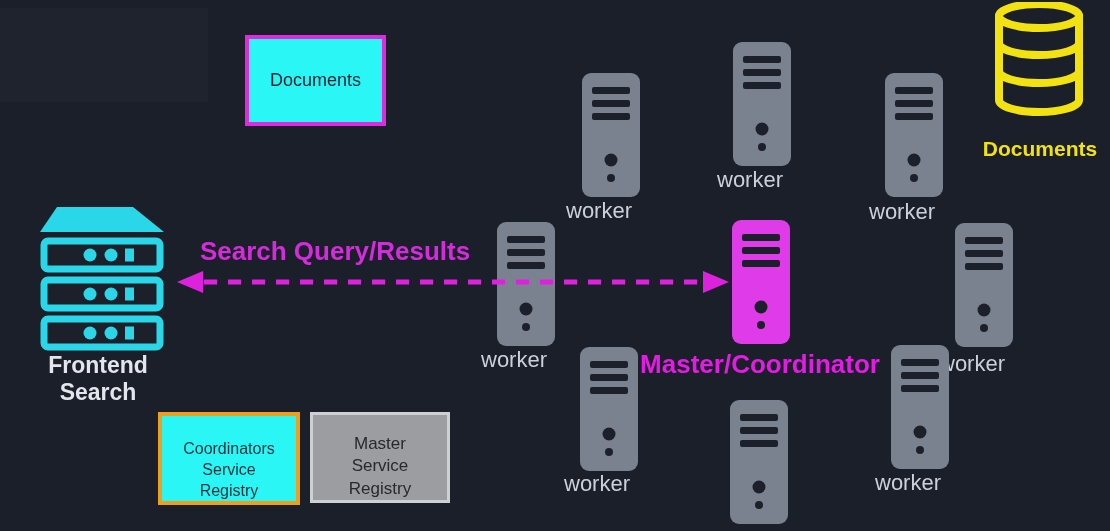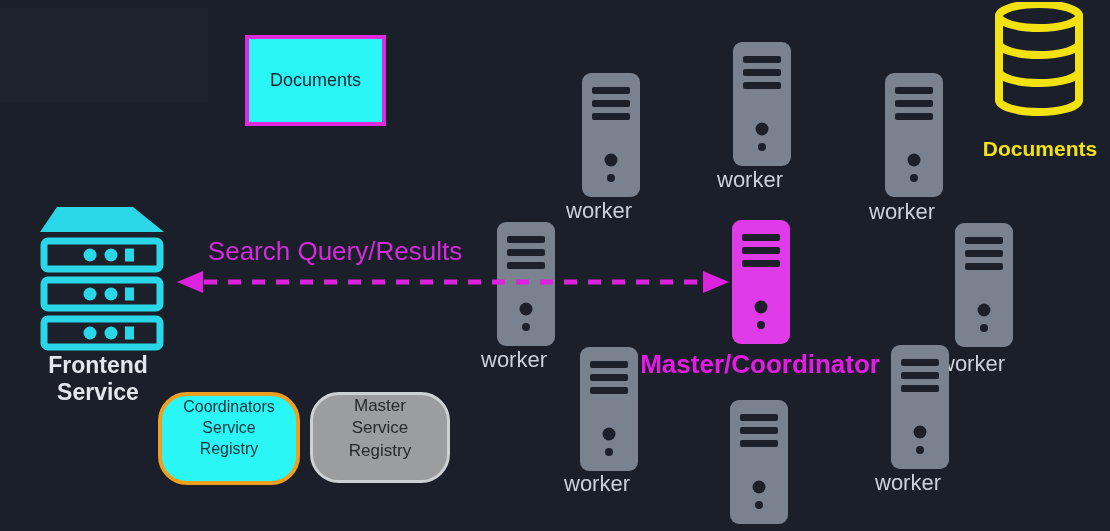--- a/index.html
+++ b/index.html
@@ -18,39 +18,38 @@
   }
   .abs{position:absolute;}
   .bg-highlight{left:0;top:8px;width:208px;height:94px;background:rgba(255,255,255,0.02);}
   
   .zk-box{
     left:245px;top:35px;width:133px;height:83px;background:var(--cyan-box);
     border:4px solid var(--magenta-border);display:flex;align-items:center;justify-content:center;
     color:#1a2430;font-size:18px;
   }
   .registry{
-    top:392px;width:134px;height:85px;display:flex;align-items:flex-start;justify-content:center;
+    top:412px;width:134px;height:85px;display:flex;align-items:flex-end;justify-content:center;
     text-align:center;
-    border-radius:29px;
   }
   .registry .lines span{display:block;line-height:1.32;}
   .coord-registry{left:158px;background:var(--cyan-box);border:4px solid var(--orange-border);
     color:var(--dark-text);font-size:16px;}
   .workers-registry{left:310px;background:var(--gray-box);border:3px solid var(--gray-box-border);
     color:#28292c;font-size:17px;}
   
   .node-label{color:var(--worker-label);font-size:22px;text-align:left;width:90px;}
   .frontend-label{left:8px;top:352px;width:180px;text-align:center;color:var(--frontend-label);
     font-size:23px;font-weight:600;}
   .documents-label{left:979px;top:137px;width:122px;text-align:center;color:var(--yellow);
     font-size:21px;font-weight:600;}
-  .master-label{left:640px;top:349px;width:240px;text-align:right;color:var(--magenta-label);
+  .master-label{left:640px;top:349px;width:240px;text-align:center;color:var(--magenta-label);
     font-size:26px;font-weight:700;}
   .search-label{left:195px;top:236px;width:280px;text-align:center;color:var(--magenta-text);
-    font-size:26px;font-weight:400;z-index:6;}
+    font-size:26px;font-weight:700;z-index:6;}
   
   .tower{width:58px;height:124px;z-index:2;}
   .worker-tower{color:var(--gray-icon);}
   .master-tower{color:var(--magenta-icon);}
   .arrow-svg{left:170px;top:268px;z-index:5;}
   .rack-svg{left:40px;top:207px;color:var(--cyan-icon);}
   .db-svg{left:994px;top:2px;color:var(--yellow);}
 </style>
 </head>
 <body>
@@ -85,21 +84,21 @@
       <circle cx="71" cy="87" r="6.5" fill="currentColor"></circle>
       <rect x="85" y="80.5" width="9" height="13" fill="currentColor"></rect>
     </g>
     <g>
       <rect x="4" y="112" width="116" height="28" rx="4" fill="var(--slot-dark)" stroke="currentColor" stroke-width="7"></rect>
       <circle cx="50" cy="126" r="6.5" fill="currentColor"></circle>
       <circle cx="71" cy="126" r="6.5" fill="currentColor"></circle>
       <rect x="85" y="119.5" width="9" height="13" fill="currentColor"></rect>
     </g>
   </svg>
-  <div class="abs frontend-label">Frontend Service</div>
+  <div class="abs frontend-label">Frontend Search</div>
 
   <div class="abs search-label">Search Query/Results</div>
   <svg class="abs arrow-svg" width="566" height="28" viewBox="0 0 566 28">
     <line x1="34" y1="14" x2="532" y2="14" stroke="var(--arrow)" stroke-width="5" stroke-dasharray="13 11"></line>
     <polygon points="7,14 33,3 33,25" fill="var(--arrow)"></polygon>
     <polygon points="559,14 533,3 533,25" fill="var(--arrow)"></polygon>
   </svg>
 
   <svg class="abs tower worker-tower" style="left:582px;top:73px" viewBox="0 0 58 124">
     <rect width="58" height="124" rx="9" fill="currentColor"></rect>

